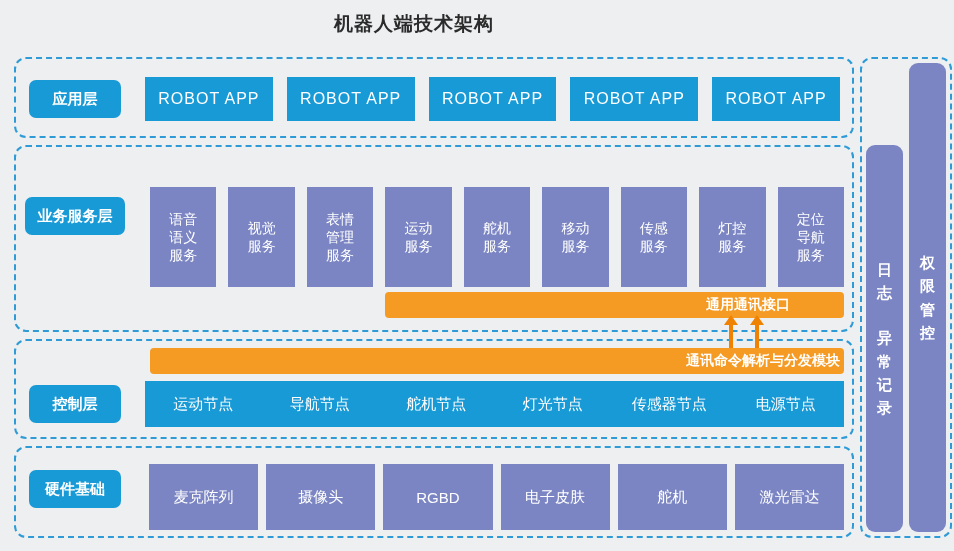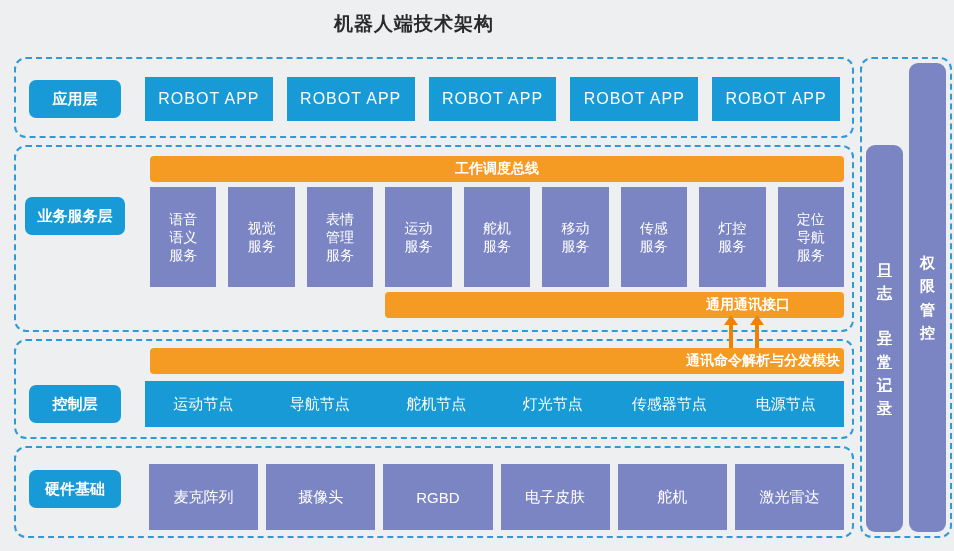--- a/index.html
+++ b/index.html
@@ -140,21 +140,21 @@
     background: var(--purple, #7b85c3);
     border-radius: 9px;
     color: #fff;
     font-weight: bold;
     font-size: 15px;
     display: flex;
     flex-direction: column;
     align-items: center;
     justify-content: center;
   }
-  .log-bar  { left: 4px;  width: 37px; top: 86px; bottom: 4px; gap: 22px; text-decoration: underline; }
+  .log-bar  { left: 4px;  width: 37px; top: 86px; bottom: 4px; gap: 22px; }
   .perm-bar { right: 4px; width: 37px; top: 4px;  bottom: 4px; }
   .vtext {
     width: 1.15em;
     word-break: break-all;
     line-height: 1.55;
     text-align: center;
   }
 </style>
 </head>
 <body>
@@ -168,21 +168,20 @@
     <div class="row row-app">
       <div class="box blue app-box">ROBOT APP</div>
       <div class="box blue app-box">ROBOT APP</div>
       <div class="box blue app-box">ROBOT APP</div>
       <div class="box blue app-box">ROBOT APP</div>
       <div class="box blue app-box">ROBOT APP</div>
     </div>
   </section>
 
   <section class="layer layer-service">
-    <div class="bus bus-dispatch">工作调度总线</div>
     <div class="layer-label label-service">业务服务层</div>
     <div class="row row-service">
       <div class="box purple service-box">语音
 语义
 服务</div>
       <div class="box purple service-box">视觉
 服务</div>
       <div class="box purple service-box">表情
 管理
 服务</div>

